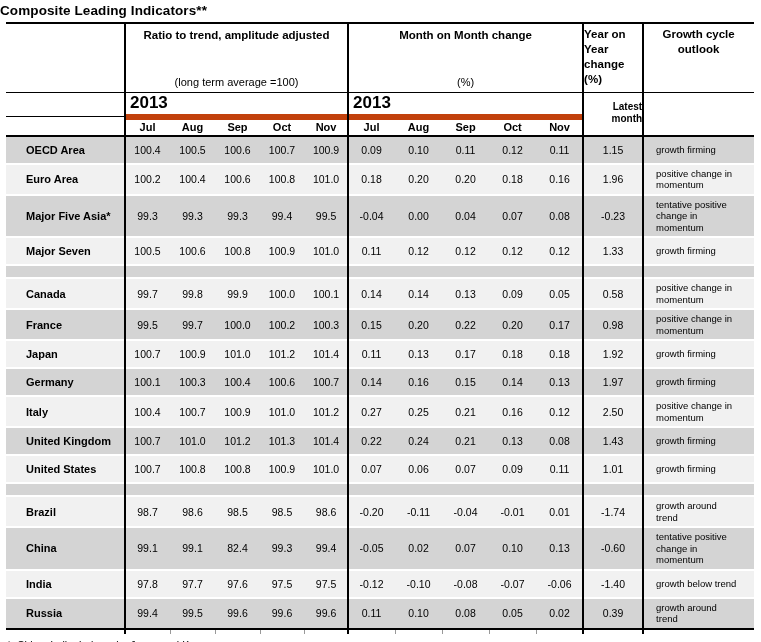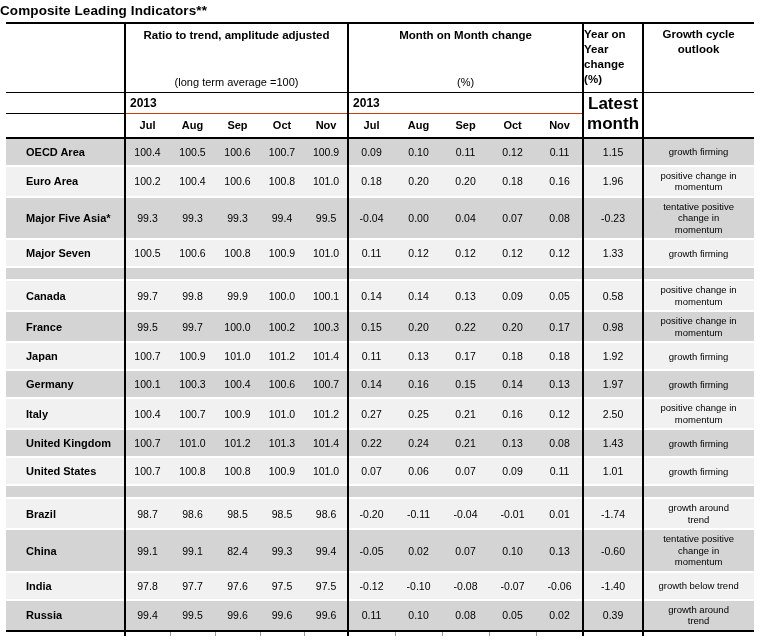--- a/index.html
+++ b/index.html
@@ -28,46 +28,46 @@
     height:66px; box-sizing:border-box; padding:3px 0 3px 0;
   }
   .grp-title { font-size:11.5px; line-height:1.3; font-weight:bold; text-align:center; }
   .grp-sub   { font-size:11px; font-weight:normal; text-align:center; }
   .yoyh { font-size:11.5px; line-height:1.3; padding-top:3px; text-align:left; }
   .outh { font-size:11.5px; line-height:1.3; padding-top:3px; text-align:center; }
 
   
   .rowB { height:15px; }
   .rowB .yr {
-    text-align:left; font-size:12px; padding:1px 0 1px 5px;
-    border-bottom:1px solid #c2410c; line-height:1.1;
+    text-align:left; font-size:17px; padding:1px 0 1px 5px;
+    border-bottom:6px solid #c2410c; line-height:1.1;
   }
   .rowB .lbl { border-bottom:1px solid #000; }
   .latest {
-    font-size:17px; text-align:center; vertical-align:middle;
+    font-size:10px; text-align:right; vertical-align:middle;
     line-height:1.2; border-bottom:2px solid #000; padding-bottom:2px;
   }
   .outsp { border-bottom:2px solid #000; }
 
   
   .rowC { height:18px; }
   .rowC th, .rowC td {
     font-size:11px; text-align:center; border-bottom:2px solid #000;
     padding:1px 0 2px 0;
   }
 
   
   tbody td { border-bottom:2px solid #fff; }
   tbody tr.dark  td { background:#d4d4d4; }
   tbody tr.light td { background:#f1f1f1; }
   tbody tr:last-child td { border-bottom:2px solid #000; }
   tbody tr.blank td { height:11px; padding:0; }
   .lblc { font-weight:bold; font-size:11px; text-align:left; padding-left:20px; height:24px; }
   .num  { font-size:10.5px; text-align:center; }
-  .out  { font-size:9.5px; text-align:center; line-height:11.5px; padding:3px 13px;margin-top:21px; }
+  .out  { font-size:9.5px; line-height:11.5px; padding:3px 13px;margin-top:21px; }
 
   
   tfoot td { height:4px; background:#fff; padding:0; }
   tfoot td.mt { border-left:1px solid #999; }
 
   
   .vline { position:absolute; top:0; bottom:0; width:2px; background:#000; }
 
   
   .footnotes { margin:4px 0 0 7px; font-size:10.5px; line-height:1.45; }

